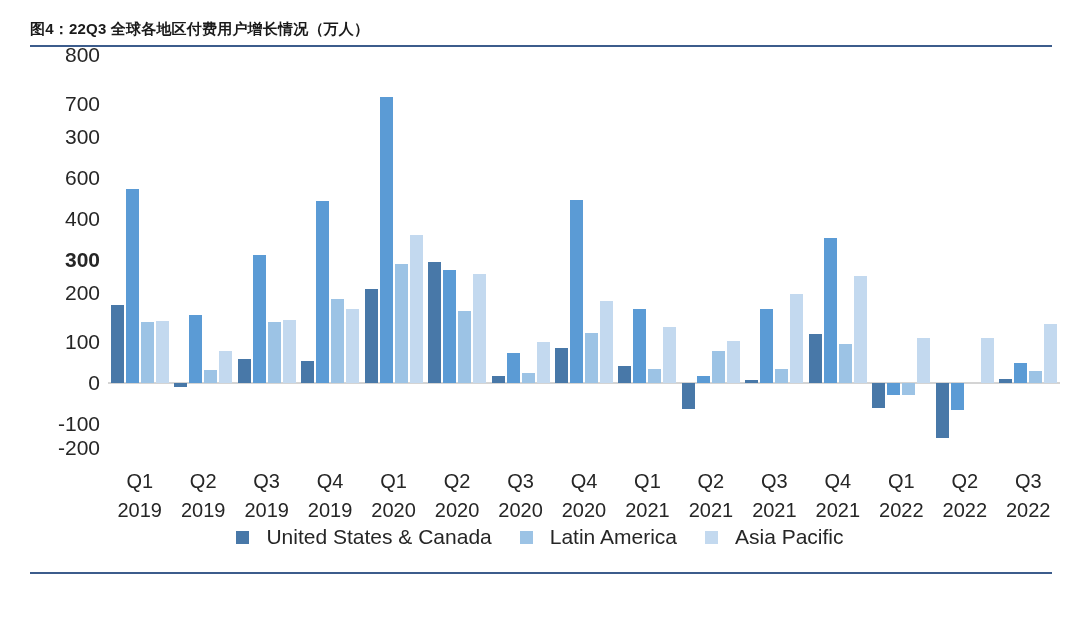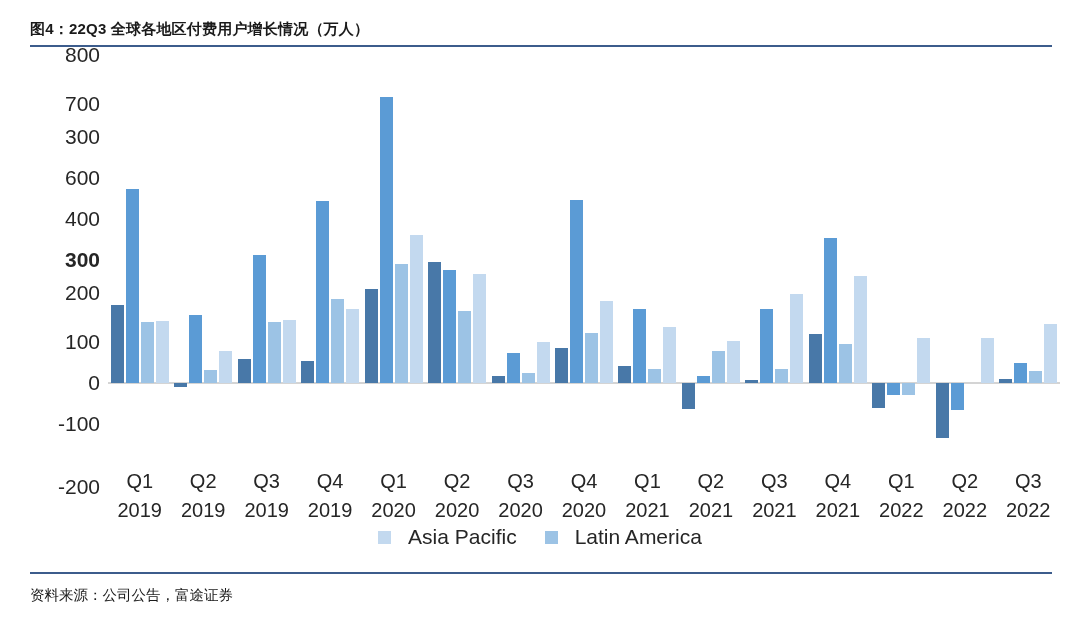--- a/index.html
+++ b/index.html
@@ -184,21 +184,21 @@
       <div class="y-tick-label" style="top: 0px;">800</div>
       <div class="y-tick-label" style="top: 49px;">700</div>
       <div class="y-tick-label" style="top: 82px;">300</div>
       <div class="y-tick-label" style="top: 123px;">600</div>
       <div class="y-tick-label" style="top: 164px;">400</div>
       <div class="y-tick-label" style="top: 205px; font-weight: bold;">300</div>
       <div class="y-tick-label" style="top: 238px;">200</div>
       <div class="y-tick-label" style="top: 287px;">100</div>
       <div class="y-tick-label" style="top: 328px;">0</div>
       <div class="y-tick-label" style="top: 369px;">-100</div>
-      <div class="y-tick-label" style="top: 432px;">-200</div>
+      <div class="y-tick-label" style="top: 393px;">-200</div>
     </div>
   <div id="plot">
     <div id="zero-line" style="top: 327px;"></div>
   <div class="bar-group" style="left: 0px; width: 63.4667px;">
         <div class="bar s0" title="United States &amp; Canada Q1 2019: 190" style="left: 2.73333px; top: 250.1px; height: 77.9px;"></div>
         <div class="bar s1" title="Europe, Middle East &amp; Africa Q1 2019: 472" style="left: 17.7333px; top: 134.48px; height: 193.52px;"></div>
         <div class="bar s2" title="Latin America Q1 2019: 148" style="left: 32.7333px; top: 267.32px; height: 60.68px;"></div>
         <div class="bar s3" title="Asia Pacific Q1 2019: 152" style="left: 47.7333px; top: 265.68px; height: 62.32px;"></div>
       </div>
       <div class="bar-group" style="left: 63.4667px; width: 63.4667px;">
@@ -344,25 +344,28 @@
       </div>
       <div class="x-group-label" style="left: 888.533px; width: 63.4667px; top: 0px;">
         <span class="x-q">Q3</span>
         <span class="x-y">2022</span>
       </div>
     </div>
 </div>
 
 <div id="legend">
     <div class="legend-item">
-      <span class="legend-swatch" style="background: rgb(195, 217, 239);"></span>
-      <span class="legend-label">Asia Pacific</span>
+      <span class="legend-swatch" style="background: rgb(72, 120, 168);"></span>
+      <span class="legend-label">United States &amp; Canada</span>
     </div>
     <div class="legend-item">
       <span class="legend-swatch" style="background: rgb(156, 195, 229);"></span>
       <span class="legend-label">Latin America</span>
     </div>
+    <div class="legend-item">
+      <span class="legend-swatch" style="background: rgb(195, 217, 239);"></span>
+      <span class="legend-label">Asia Pacific</span>
+    </div>
   </div>
 
 <div id="figure-footer">
   <div id="footer-rule"></div>
-  <div id="footer-source">资料来源：公司公告，富途证券</div>
 </div>
 
 </body></html>

